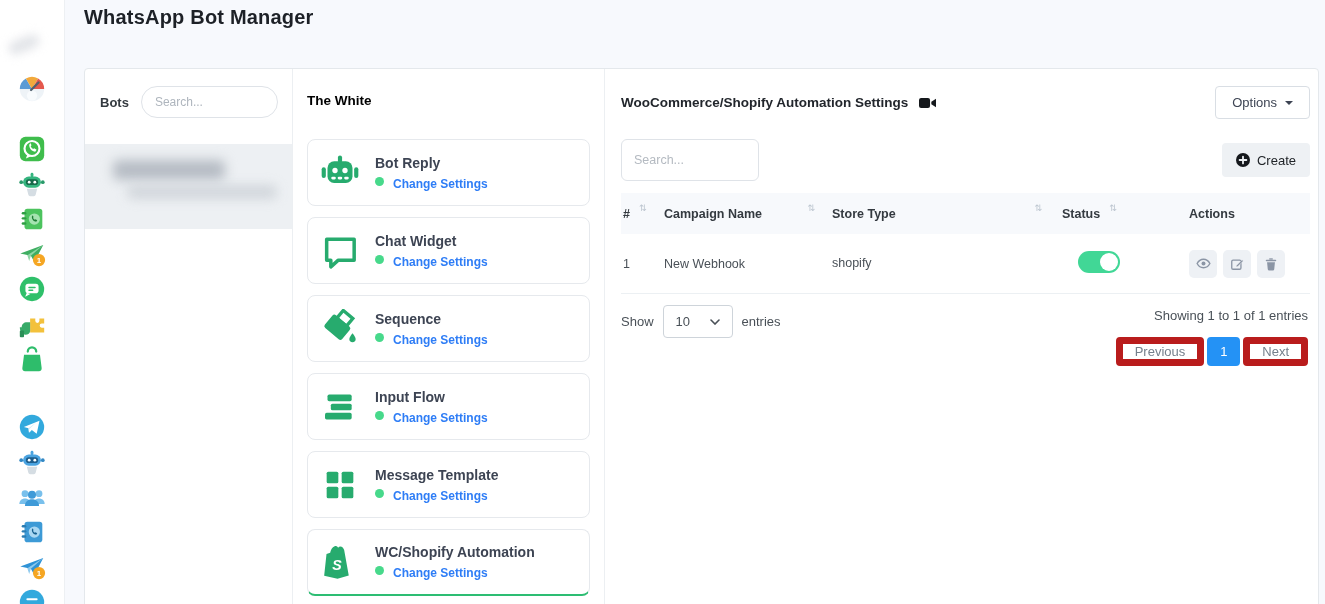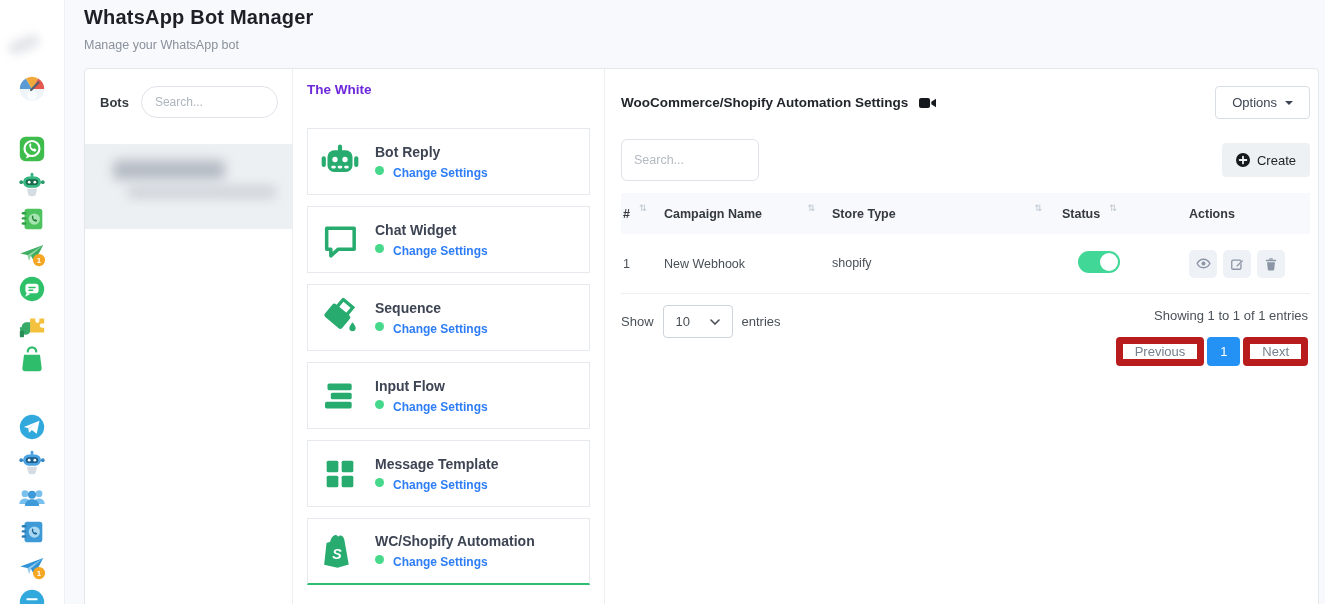--- a/index.html
+++ b/index.html
@@ -33,23 +33,23 @@
     font-family:"Liberation Sans",sans-serif; }
   .bots-search::placeholder { color:#aeb5bd; }
   .bot-item { margin-top:26px; height:85px; background:#edf0f3; position:relative; cursor:pointer; }
   .blur1 { position:absolute; left:28px; top:16px; width:112px; height:20px; background:#b6bcc4;
     border-radius:5px; filter:blur(6px); }
   .blur2 { position:absolute; left:42px; top:41px; width:150px; height:14px; background:#ccd1d7;
     border-radius:5px; filter:blur(6px); opacity:.85; }
 
   
   .col-modules { width:312px; border-right:1px solid #eceff2; flex:none; padding:0 14px; }
-  .modules-title { margin-top:13px; font-size:13.5px; font-weight:bold; color:#6d28d9; }
+  .modules-title { margin-top:24px; font-size:13.5px; font-weight:bold; color:#000000; }
   .modules-list { margin-top:31px; }
-  .module-card { height:67px; border:1px solid #e6e9ed; border-radius:0; display:flex;
+  .module-card { height:67px; border:1px solid #e6e9ed; border-radius:8px; display:flex;
     align-items:center; padding:0 12px; margin-bottom:11px; background:#fff; cursor:pointer; }
   .module-card.active { border-bottom:2px solid #2dbd73; }
   .micon { width:40px; height:40px; flex:none; }
   .mtext { margin-left:15px; }
   .mtitle { font-size:14px; font-weight:bold; color:#3d4453; }
   .mlink-row { display:flex; align-items:flex-start; margin-top:6px; gap:9px; }
   .dot { width:9px; height:9px; border-radius:50%; background:#47d98b; flex:none; }
   .mlink { font-size:12px; font-weight:bold; color:#2e7df6; cursor:pointer; }
 
   
@@ -239,21 +239,20 @@
   <div class="sicon">
     <svg viewBox="0 0 32 32" width="30" height="30">
       <circle cx="16" cy="16" r="13" fill="#32a9dd"></circle>
       <rect x="10" y="12" width="12" height="2" rx="1" fill="#fff"></rect>
     </svg>
   </div>
 </aside>
 
 <header class="page-header">
   <div class="page-title">WhatsApp Bot Manager</div>
-  <div class="page-subtitle">Manage your WhatsApp bot</div>
 </header>
 
 <div class="main-card">
 
   <section class="col-bots">
     <div class="bots-head">
       <span class="bots-label">Bots</span>
       <input class="bots-search" type="text" placeholder="Search..." style="">
     </div>
     <div class="bot-item">

